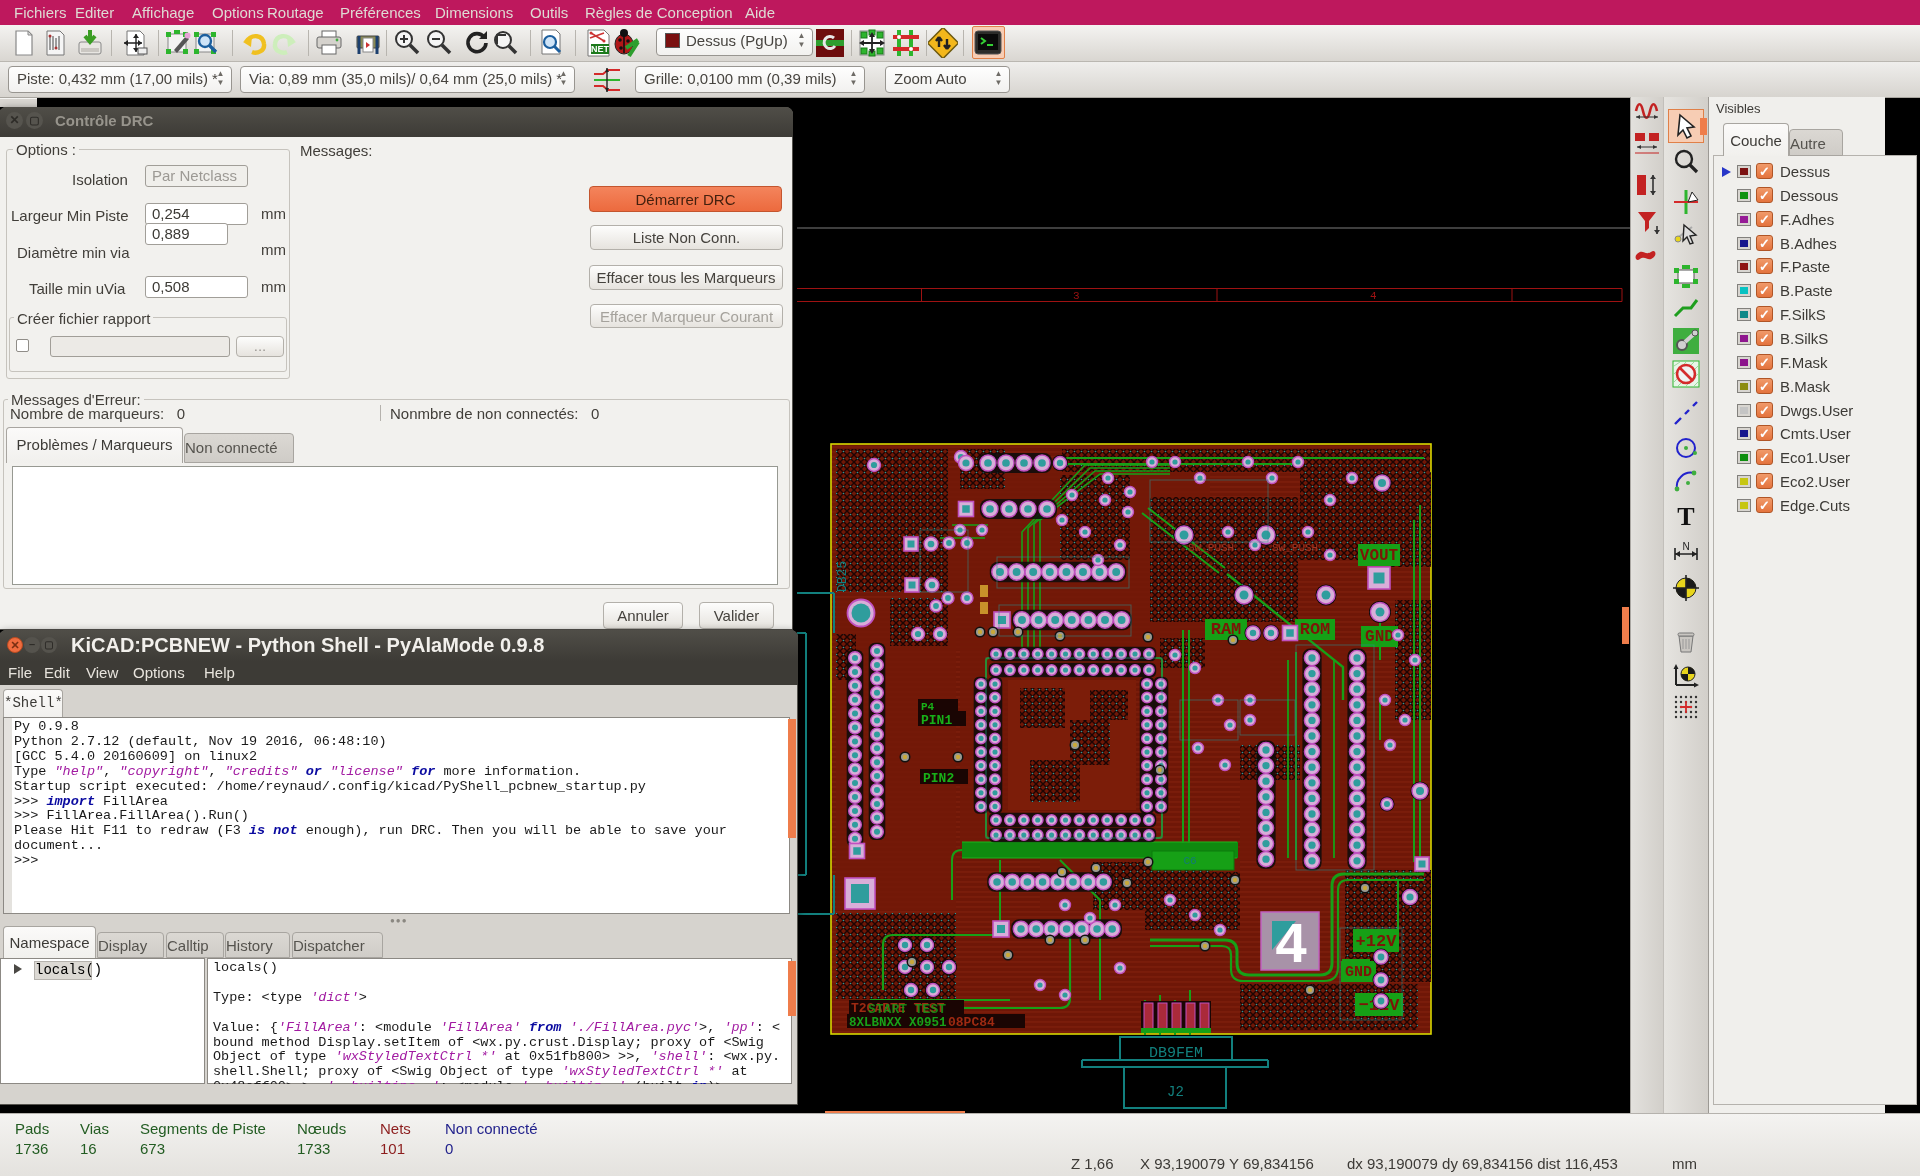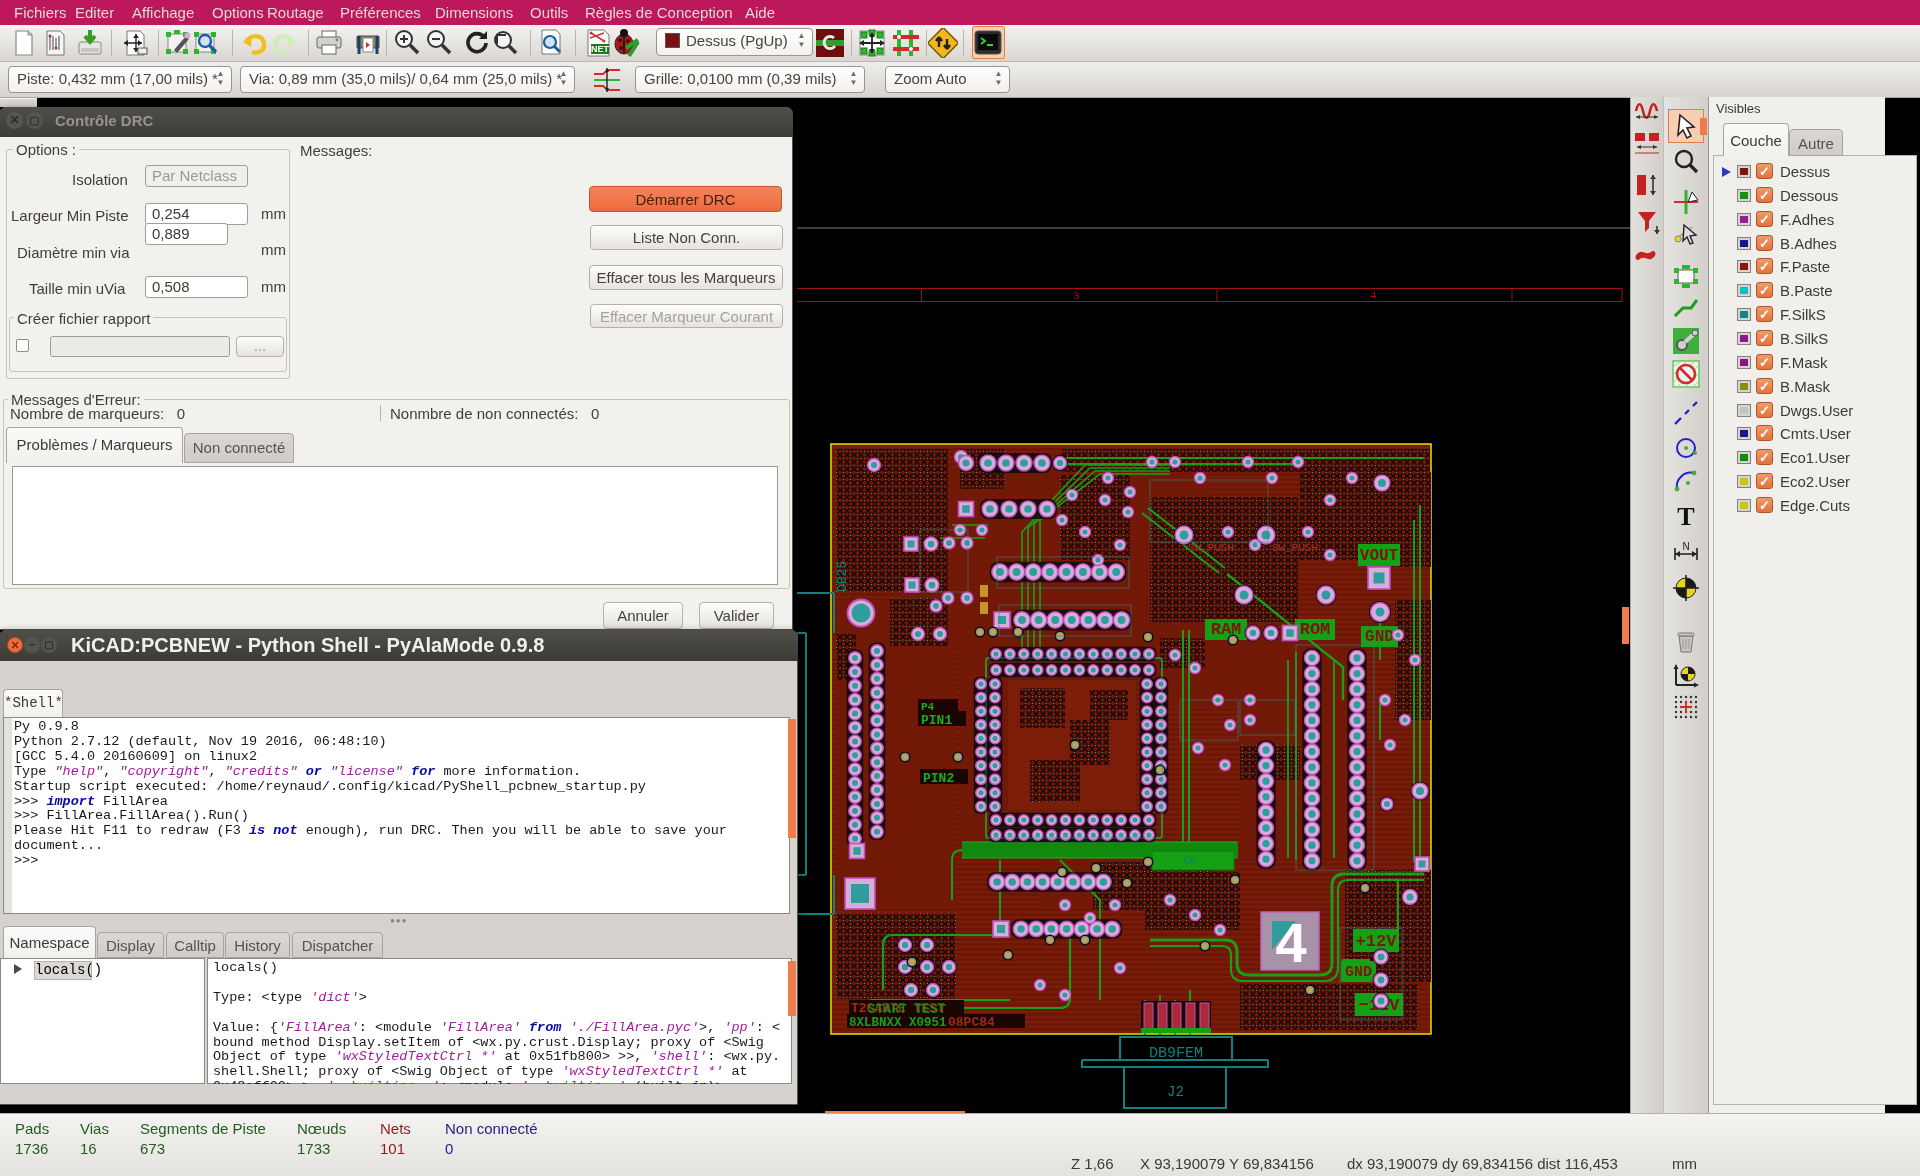--- a/index.html
+++ b/index.html
@@ -26,21 +26,21 @@
 .win{position:absolute;background:#f2f1ee;border:1px solid #55534e;box-shadow:0 2px 8px rgba(0,0,0,.5)}
 .tbar{position:absolute;left:-1px;top:-1px;right:-1px;height:30px;background:linear-gradient(#504e48,#3d3b36);border-radius:7px 7px 0 0;color:#97948c;font-weight:bold}
 .wbtn{position:absolute;border-radius:50%;text-align:center}
 fieldset,.fset{position:absolute;border:1px solid #c6c3bd;border-radius:3px}
 .flab{position:absolute;background:#f2f1ee;padding:0 3px;font-size:15px;color:#413e39}
 .inp{position:absolute;background:#fff;border:1px solid #a19e98;border-radius:3px;font-size:15px;color:#3c3a35;padding:1px 6px}
 .btn{position:absolute;background:linear-gradient(#fdfdfc,#e6e3de);border:1px solid #b3b0aa;border-radius:4px;font-size:15px;color:#45423d;text-align:center}
 .lbl{position:absolute;font-size:15px;color:#413e39;white-space:nowrap}
 .mono{font-family:"Liberation Mono",monospace}
 .tab-act{position:absolute;background:linear-gradient(#fbfaf9,#f1f0ed);border:1px solid #a8a5a0;border-bottom:none;border-radius:4px 4px 0 0;font-size:15px;color:#3c3a36;text-align:center;z-index:3}
-.tab-in{position:absolute;background:linear-gradient(#dbd8d3,#cfccc7);border:1px solid #a8a5a0;border-radius:4px 4px 0 0;font-size:15px;color:#55534e;text-align:center}
+.tab-in{position:absolute;background:linear-gradient(#dbd8d3,#cfccc7);border:1px solid #a8a5a0;border-radius:4px 4px 0 0;font-size:15px;color:#55534e;}
 .k{color:#0a0aa0;font-weight:bold}
 .s{color:#a21ba2}
 </style></head><body>
 <div id="canvas" class="abs"></div>
 <svg class="abs" style="left:0;top:97px" width="1630" height="1020" viewBox="0 0 1630 1020">
     <g transform="translate(0,-97)">
       <defs>
 <pattern id="ht" width="7" height="7" patternUnits="userSpaceOnUse">
  <rect width="7" height="7" fill="#701706"></rect>
  <path d="M0 0L7 7M7 0L0 7" stroke="#1d0503" stroke-width="1.5"></path>
@@ -1347,20 +1347,27 @@
     <div class="btn" style="left:603px;top:494px;width:80px;height:27px;line-height:26px">Annuler</div>
     <div class="btn" style="left:699px;top:494px;width:75px;height:27px;line-height:26px">Valider</div>
   </div>
 <div class="win abs" id="pysh" style="left:-1px;top:630px;width:799px;height:475px;background:#d6d3ce;border-radius:7px 7px 0 0">
     <div class="tbar" style="height:31px">
       <span class="wbtn" style="left:8px;top:7px;width:16px;height:16px;background:#ef6c3f;border:1px solid #b84a20;color:#7a2f12;font-size:11px;line-height:15px;font-weight:bold">✕</span>
       <span class="wbtn" style="left:25px;top:7px;width:16px;height:16px;background:#55534d;color:#2e2c28;font-size:11px;line-height:14px">–</span>
       <span class="wbtn" style="left:42px;top:7px;width:16px;height:16px;background:#55534d;color:#2e2c28;font-size:10px;line-height:15px">▢</span>
       <span style="position:absolute;left:72px;top:4px;font-size:20px;color:#f2f0ec">KiCAD:PCBNEW - Python Shell - PyAlaMode 0.9.8</span>
     </div>
+    <div class="abs" style="left:-1px;top:30px;width:799px;height:24px;background:#3d3b36;color:#e8e4dd;font-size:15px">
+      <span style="position:absolute;left:9px;top:3px">File</span>
+      <span style="position:absolute;left:45px;top:3px">Edit</span>
+      <span style="position:absolute;left:87px;top:3px">View</span>
+      <span style="position:absolute;left:134px;top:3px">Options</span>
+      <span style="position:absolute;left:205px;top:3px">Help</span>
+    </div>
     <div class="tab-act mono" style="left:3px;top:58px;width:60px;height:28px;line-height:27px;font-size:14px">*Shell*</div>
     <div class="abs" style="left:3px;top:86px;width:787px;height:197px;background:#fff;border:1px solid #8c8984"></div>
     <div class="abs" style="left:4px;top:87px;width:8px;height:195px;background:#e4e2de"></div>
     <div class="abs mono" style="left:14px;top:89px;width:770px;font-size:13.5px;line-height:14.9px;color:#1a1a1a;white-space:pre">Py 0.9.8<br>Python 2.7.12 (default, Nov 19 2016, 06:48:10)<br>[GCC 5.4.0 20160609] on linux2<br>Type <i class="s">"help"</i>, <i class="s">"copyright"</i>, <i class="s">"credits"</i> <i class="k">or</i> <i class="s">"license"</i> <i class="k">for</i> more information.<br>Startup script executed: /home/reynaud/.config/kicad/PyShell_pcbnew_startup.py<br>&gt;&gt;&gt; <i class="k">import</i> FillArea<br>&gt;&gt;&gt; FillArea.FillArea().Run()<br>Please Hit F11 to redraw (F3 <i class="k">is</i> <i class="k">not</i> enough), run DRC. Then you will be able to save your<br>document...<br>&gt;&gt;&gt;</div>
     <div class="abs" style="left:788px;top:88px;width:8px;height:119px;background:#ef7d4b"></div>
     <div class="abs" style="left:390px;top:285px;color:#8a8781;font-size:8px;letter-spacing:1px">●●●</div>
     <div class="tab-act" style="left:3px;top:295px;width:93px;height:32px;line-height:31px">Namespace</div>
     <div class="tab-in" style="left:97px;top:301px;width:67px;height:26px;line-height:25px">Display</div>
     <div class="tab-in" style="left:166px;top:301px;width:58px;height:26px;line-height:25px">Calltip</div>
     <div class="tab-in" style="left:225px;top:301px;width:65px;height:26px;line-height:25px">History</div>

